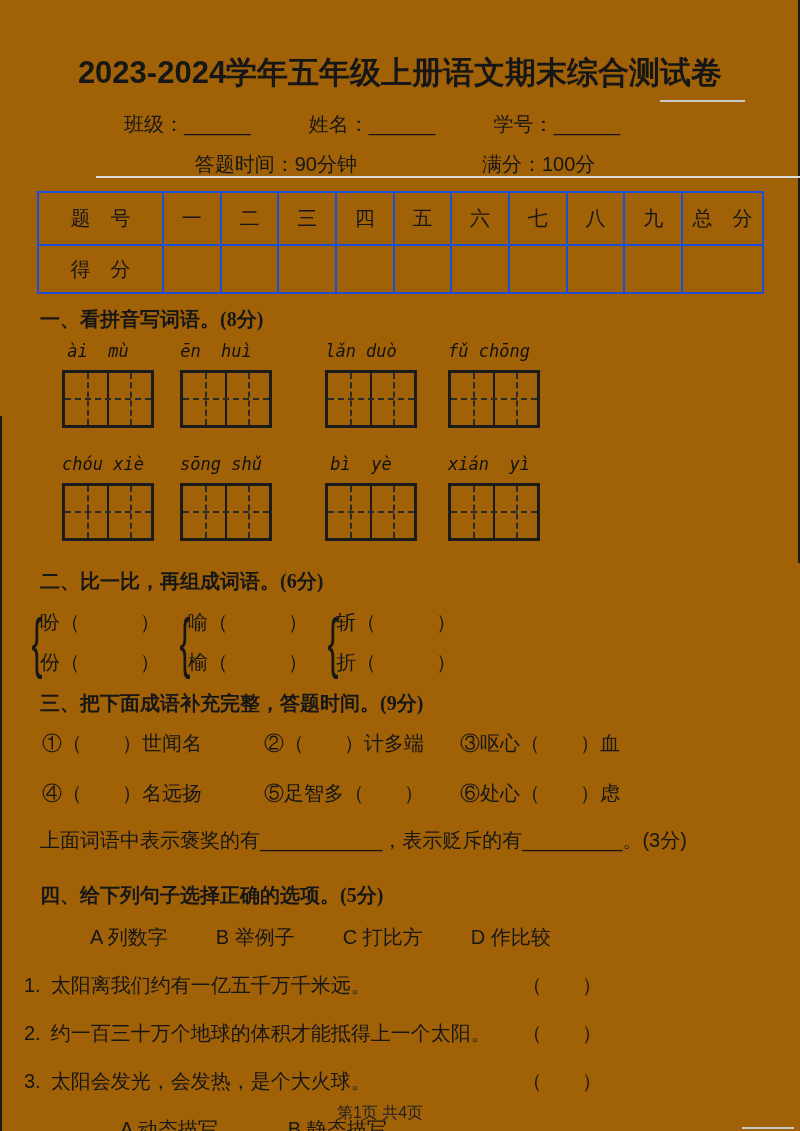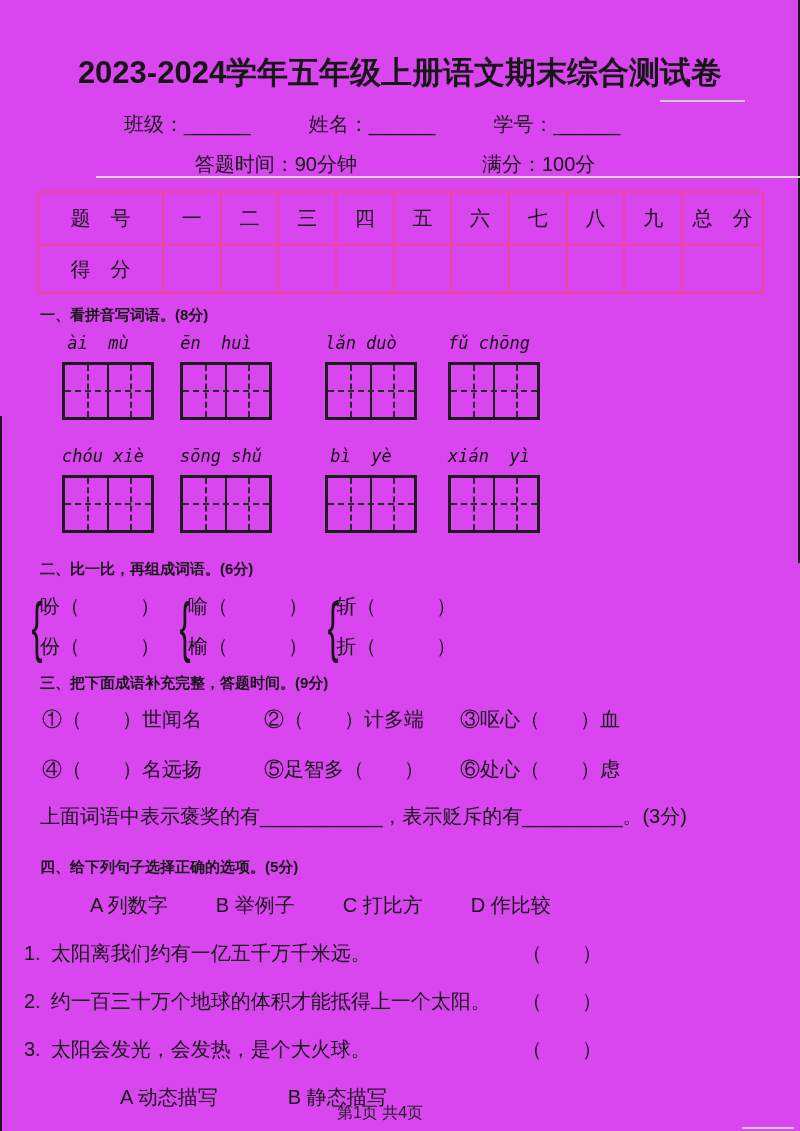--- a/index.html
+++ b/index.html
@@ -1,36 +1,36 @@
 <!DOCTYPE html>
 <html><head>
 <meta charset="utf-8">
 <style>
   html,body{margin:0;padding:0;background:#ffffff;}
   .page{
-    position:relative;width:800px;height:1131px;background:#d946ef;
+    position:relative;width:800px;height:1131px;background:#a16207;
     font-family:"Liberation Sans",sans-serif;color:#161616;overflow:hidden;
   }
   
   .edge-left{position:absolute;left:0;top:416px;bottom:0;width:2px;background:#1a1a1a;}
   .edge-right{position:absolute;right:0;top:0;height:563px;width:2px;background:#1a1a1a;}
   .scan-line-1{position:absolute;left:96px;right:0;top:176px;height:2px;background:#dcdcdc;}
   .scan-line-2{position:absolute;left:660px;width:85px;top:100px;height:2px;background:#cccccc;}
   .scan-line-3{position:absolute;left:742px;width:52px;bottom:2px;height:2px;background:#c8c8c8;}
 
   .title{margin:0;padding-top:52px;text-align:center;font-size:31px;font-weight:bold;}
   .info-row{margin-top:17px;display:flex;justify-content:center;gap:58px;font-size:20px;transform:translateX(-28px);}
   .time-row{margin-top:13px;display:flex;justify-content:center;gap:125px;font-size:20px;transform:translateX(-5px);}
 
   .score-table{border-collapse:collapse;table-layout:fixed;width:727px;margin:13px 0 0 37px;}
-  .score-table td{border:2px solid #ec4899;text-align:center;font-size:20px;padding:0;overflow:hidden;}
+  .score-table td{border:2px solid #1d4ed8;text-align:center;font-size:20px;padding:0;overflow:hidden;}
   .score-table tr.hdr td{height:51px;}
   .score-table tr.scr td{height:46px;}
 
-  .sec-heading{font-weight:bold;font-size:15px;margin:12px 0 0 40px;}
+  .sec-heading{font-weight:bold;font-size:20px;margin:12px 0 0 40px;font-family:Liberation Serif, serif;}
   .mt26{margin-top:27px;} .mt8{margin-top:8px;} .mt28{margin-top:28px;}
 
   .pinyin-row{display:flex;padding-left:62px;margin-top:8px;}
   .pinyin-row.second{margin-top:26px;}
   .pgroup{width:72px;flex:0 0 auto;font-style:italic;}
   .pgroup:nth-child(2){margin-left:46px;}
   .pgroup:nth-child(3){margin-left:73px;}
   .pgroup:nth-child(4){margin-left:51px;}
   .plabel{font-family:"DejaVu Sans Mono",monospace;font-size:17px;white-space:pre;text-align:center;height:20px;margin-bottom:9px;color:#111;}
   .tzg{box-sizing:border-box;width:92px;height:58px;border:3px solid #1b1b1b;position:relative;}

